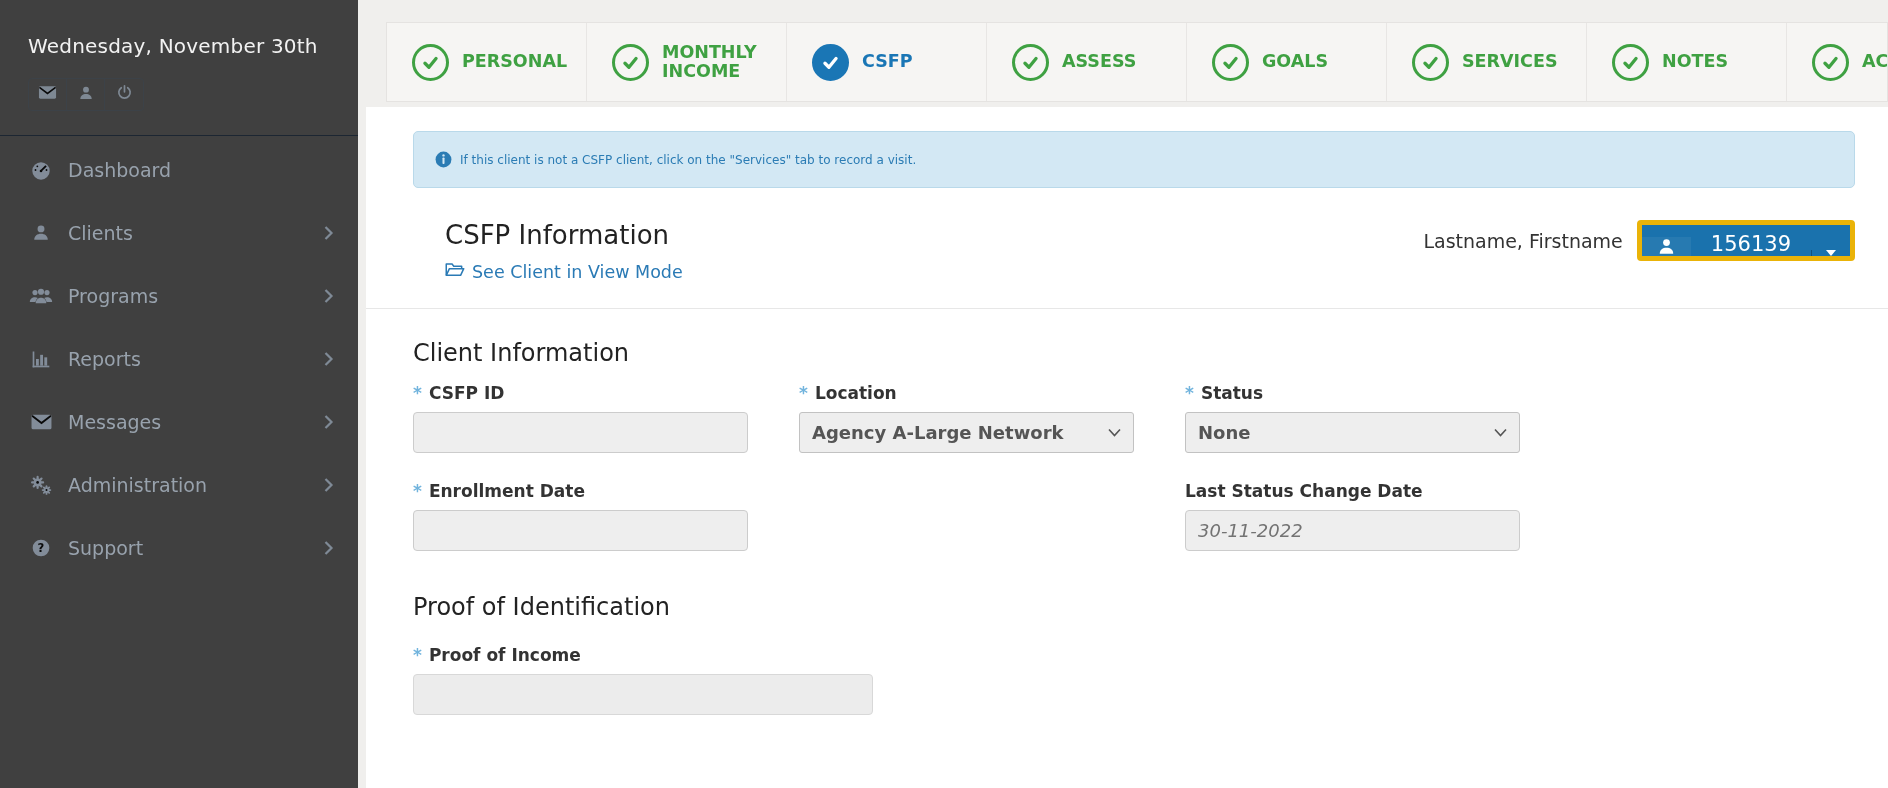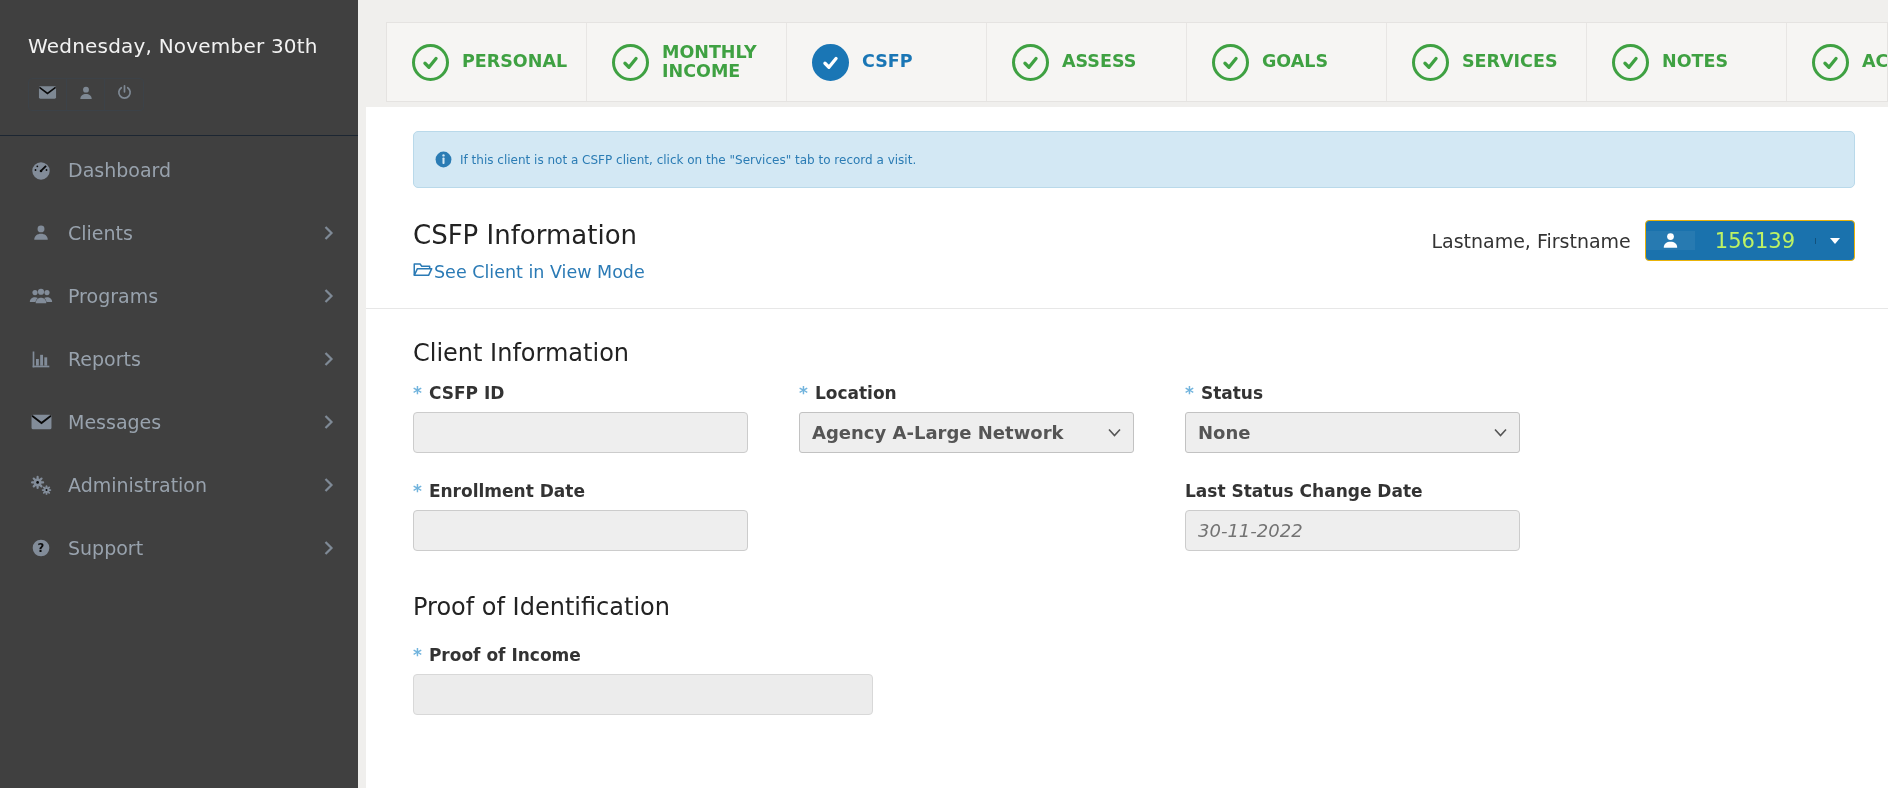--- a/index.html
+++ b/index.html
@@ -35,28 +35,28 @@
                 border:3px solid #3fa142; color:#3fa142; background:transparent; }
   .tab-label { margin-left:13px; font-weight:bold; font-size:17.5px; color:#3fa142;
                line-height:1.1; max-width:118px; }
   .tab.active .tab-circle { background:#1a76b5; border-color:#1a76b5; color:#fff; }
   .tab.active .tab-label { color:#1a76b5; }
   
   .panel { margin:5px 0 0 8px; flex:1; background:#fff; padding:24px 33px 30px 47px; }
   .alert-info { background:#d3e8f4; border:1px solid #b9d9ea; border-radius:5px;
                 padding:18px 20px; color:#2b7cb4; font-size:12px; display:flex; align-items:center; }
   .alert-info .ai-icon { margin-right:7px; display:flex; flex:none; }
-  .head-row { display:flex; align-items:flex-start; margin-top:32px; }
+  .head-row { display:flex; align-items:flex-start; margin-top:32px;margin-left:32px; }
   .page-title { font-size:26px; font-weight:400; color:#222; margin:0; }
-  .view-link { margin-top:11px; display:flex; align-items:center; gap:1px;
+  .view-link { margin-top:11px; display:flex; align-items:center; gap:7px;
                color:#2a7ab5; font-size:17.5px; cursor:pointer; }
   .client-box { margin-left:auto; display:flex; align-items:center; }
   .client-name { font-size:19px; color:#333; margin-right:14px; }
-  .client-btn { display:flex; align-items:center; background:#1a72ad; border:1px solid #eab308;
-                border-radius:4px; color:#bef264; height:41px; overflow:hidden; cursor:pointer; }
+  .client-btn { display:flex; align-items:flex-end; background:#1a72ad; border:5px solid #eab308;
+                border-radius:4px; color:#ffffff; height:41px; overflow:hidden; cursor:pointer; }
   .cb-user { display:flex; align-items:center; padding:0 15px; background:rgba(255,255,255,.06); }
   .cb-id { display:flex; align-items:center; padding:0 20px; font-size:21px; }
   .cb-caret { display:flex; align-items:center; padding:0 14px; border-left:1px solid rgba(0,0,0,.28); }
   .caret-down { width:0; height:0; border-left:5px solid transparent; border-right:5px solid transparent;
                 border-top:6px solid #fff; }
   .section-sep { border:0; border-top:1px solid #e7e7e7; margin:26px -33px 0 -47px; }
   .section-title { font-size:24px; font-weight:400; color:#222; margin:30px 0 0; }
   
   .form-grid { display:grid; grid-template-columns:335px 335px 335px; column-gap:51px; margin-top:16px; }
   .field { margin-top:0; }

